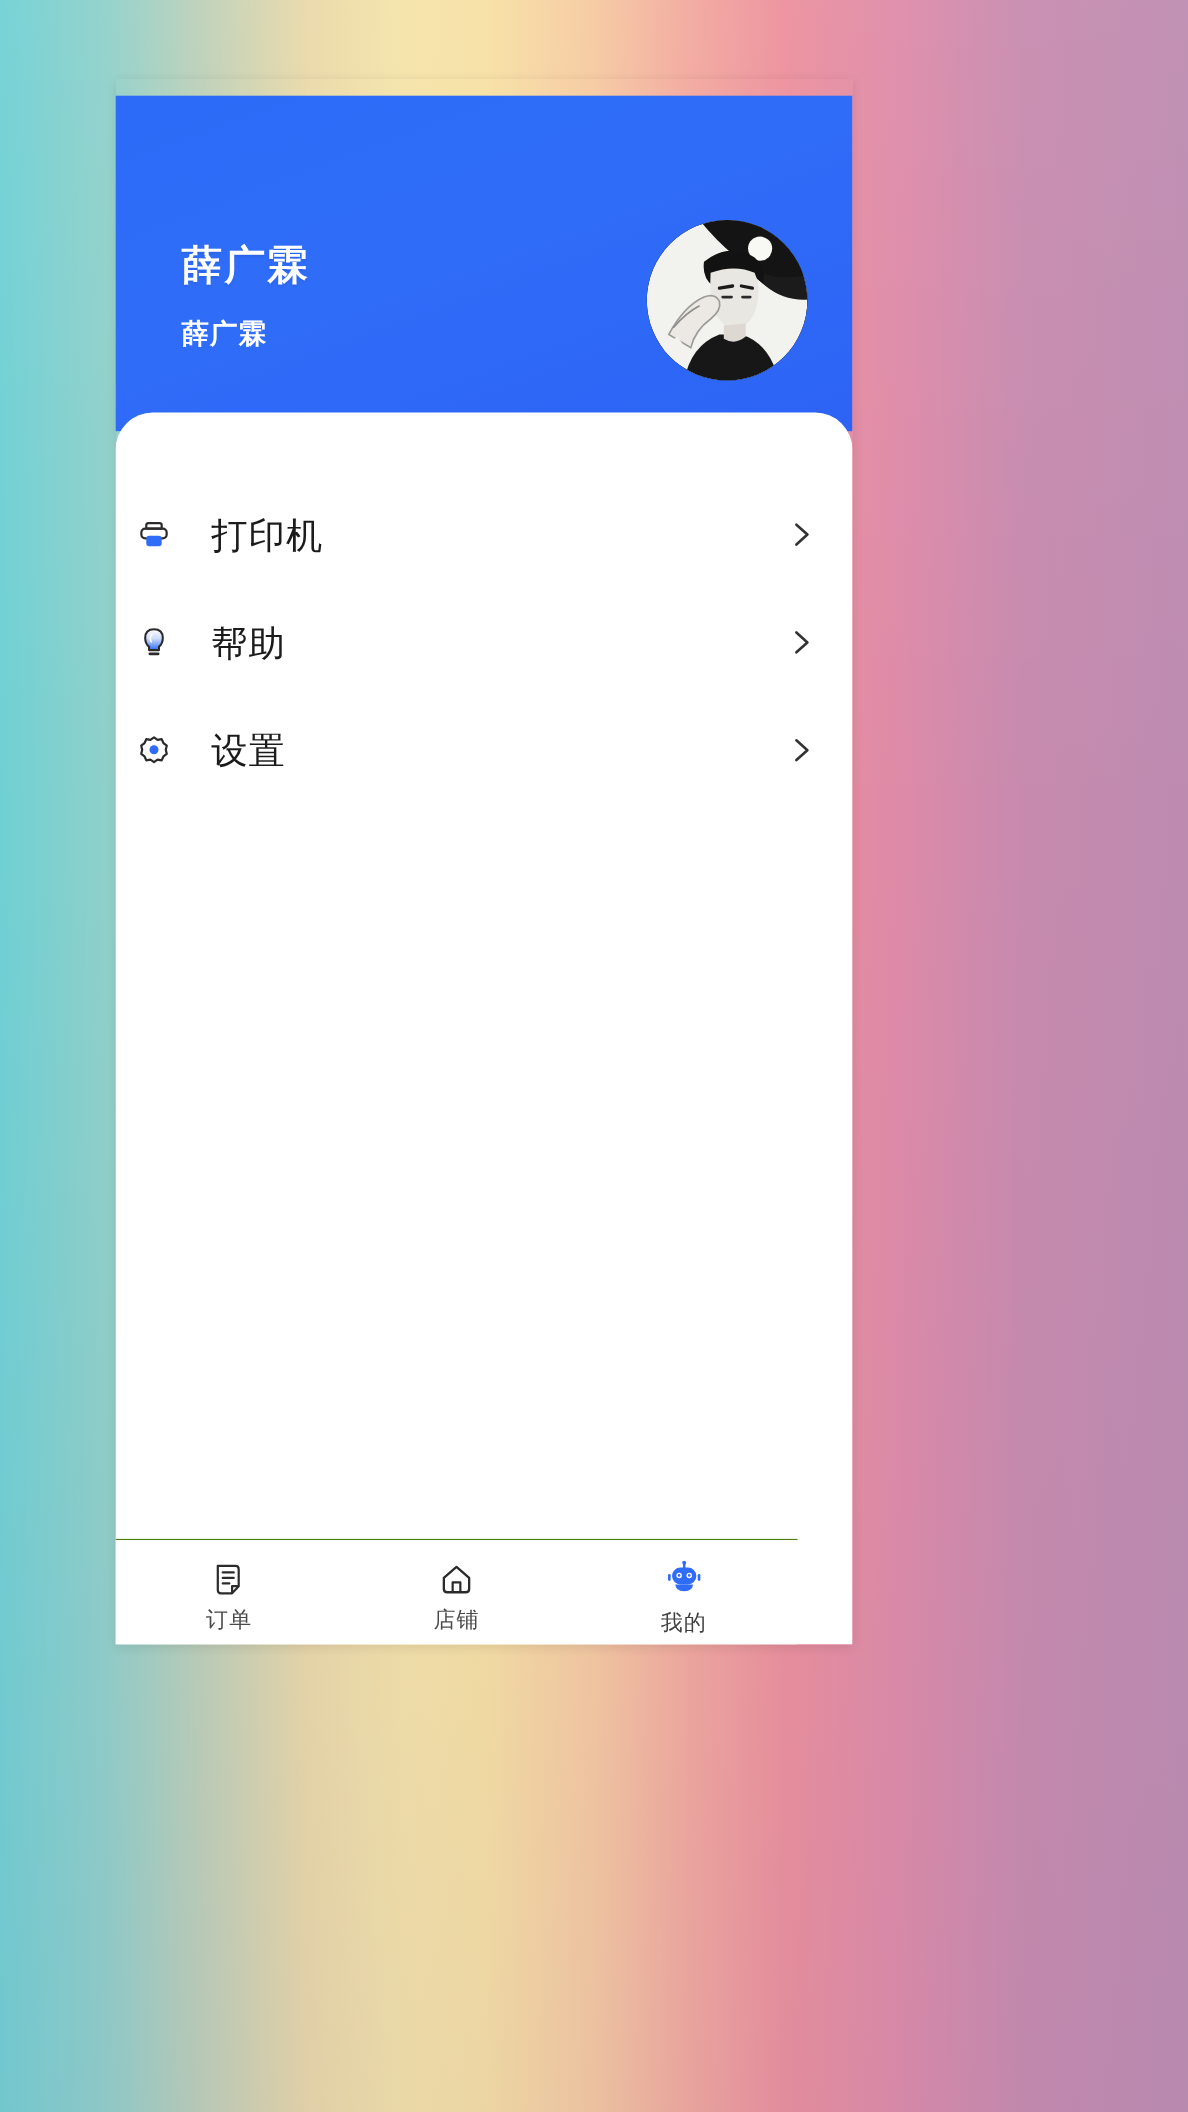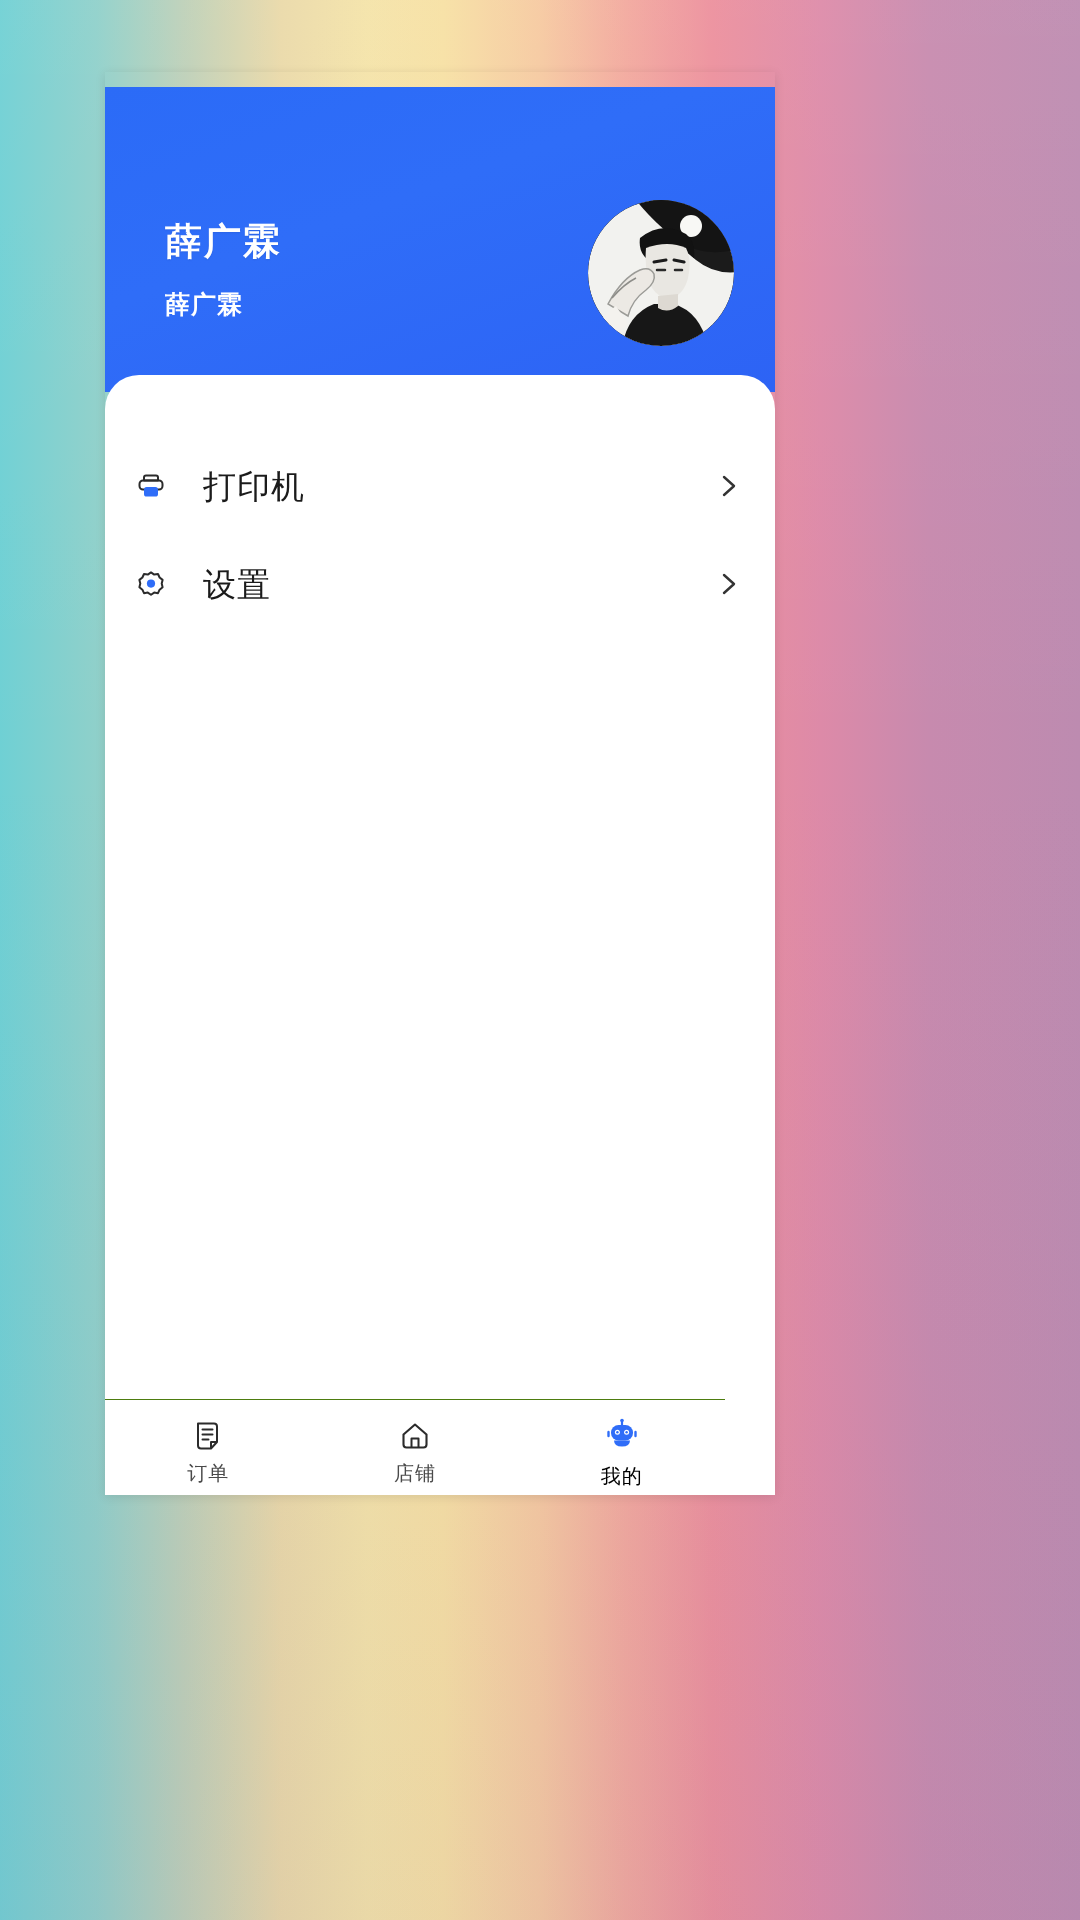--- a/index.html
+++ b/index.html
@@ -105,21 +105,21 @@
     left: 0;
     top: 62px;
     width: 670px;
   }
 
   .menu-row {
     position: relative;
     height: 98px;
     display: flex;
     align-items: center;
-    padding-left: 26px;
+    padding-left: 15px;
     padding-right: 34px;
     cursor: pointer;
     justify-content: center;
   }
 
   .menu-icon {
     width: 40px;
     height: 40px;
     flex: 0 0 40px;
     display: flex;
@@ -171,21 +171,21 @@
     justify-content: center;
   }
   .tab-icon svg { display:block; }
   .tab-label {
     margin-top: 7px;
     font-size: 20px;
     color: #4a4a4a;
     letter-spacing: 1px;
     line-height: 1;
   }
-  .tab.active .tab-label { color: #000000; margin-top: 12px; }
+  .tab.active .tab-label { color: #404040; margin-top: 12px; }
 </style>
 </head>
 <body>
 
 <div id="phone">
 
   <div id="header">
 
     <div id="profile-text">
       <div id="display-name">薛广霖</div>
@@ -242,20 +242,42 @@
           </svg>
         </span>
         <span class="menu-label">打印机</span>
         <span class="chev">
           <svg width="26" height="26" viewBox="0 0 26 26" xmlns="http://www.w3.org/2000/svg">
             <path d="M9 4 L19 13 L9 22" fill="none" stroke="#333333" stroke-width="2.4" stroke-linecap="round" stroke-linejoin="round"></path>
           </svg>
         </span>
       </div>
 
+      <div class="menu-row">
+        <span class="menu-icon">
+          <svg width="36" height="36" viewBox="0 0 36 36" xmlns="http://www.w3.org/2000/svg">
+            <defs>
+              <linearGradient id="bulbg" x1="0" y1="0" x2="0" y2="1">
+                <stop offset="0%" stop-color="#ffffff"></stop>
+                <stop offset="45%" stop-color="#cddcfb"></stop>
+                <stop offset="100%" stop-color="#2f6df8"></stop>
+              </linearGradient>
+            </defs>
+            <path d="M18 6 Q26 6 26 14 Q26 19 22.5 22 L22.5 25 L13.5 25 L13.5 22 Q10 19 10 14 Q10 6 18 6 Z" fill="url(#bulbg)" stroke="#2b2b2b" stroke-width="1.9" stroke-linejoin="round"></path>
+            <path d="M16 11 Q13.5 13.5 15.5 17.5" fill="none" stroke="#ffffff" stroke-width="1.5" stroke-linecap="round"></path>
+            <rect x="13" y="27.2" width="10" height="2.4" rx="1.2" fill="#2b2b2b"></rect>
+          </svg>
+        </span>
+        <span class="menu-label">帮助</span>
+        <span class="chev">
+          <svg width="26" height="26" viewBox="0 0 26 26" xmlns="http://www.w3.org/2000/svg">
+            <path d="M9 4 L19 13 L9 22" fill="none" stroke="#333333" stroke-width="2.4" stroke-linecap="round" stroke-linejoin="round"></path>
+          </svg>
+        </span>
+      </div>
 
 
       <div class="menu-row">
         <span class="menu-icon">
           <svg width="36" height="36" viewBox="0 0 36 36" xmlns="http://www.w3.org/2000/svg">
             <path d="M18 6.4 L21.2 8.6 L25 8.0 L26.6 11.5 L29.6 13.9 L28.7 17.6
                      L29.6 21.3 L26.6 23.7 L25 27.2 L21.2 26.6 L18 28.8 L14.8 26.6
                      L11 27.2 L9.4 23.7 L6.4 21.3 L7.3 17.6 L6.4 13.9 L9.4 11.5
                      L11 8.0 L14.8 8.6 Z" fill="none" stroke="#2b2b2b" stroke-width="2" stroke-linejoin="round"></path>
             <circle cx="18" cy="17.6" r="4.1" fill="#2f6df8"></circle>

